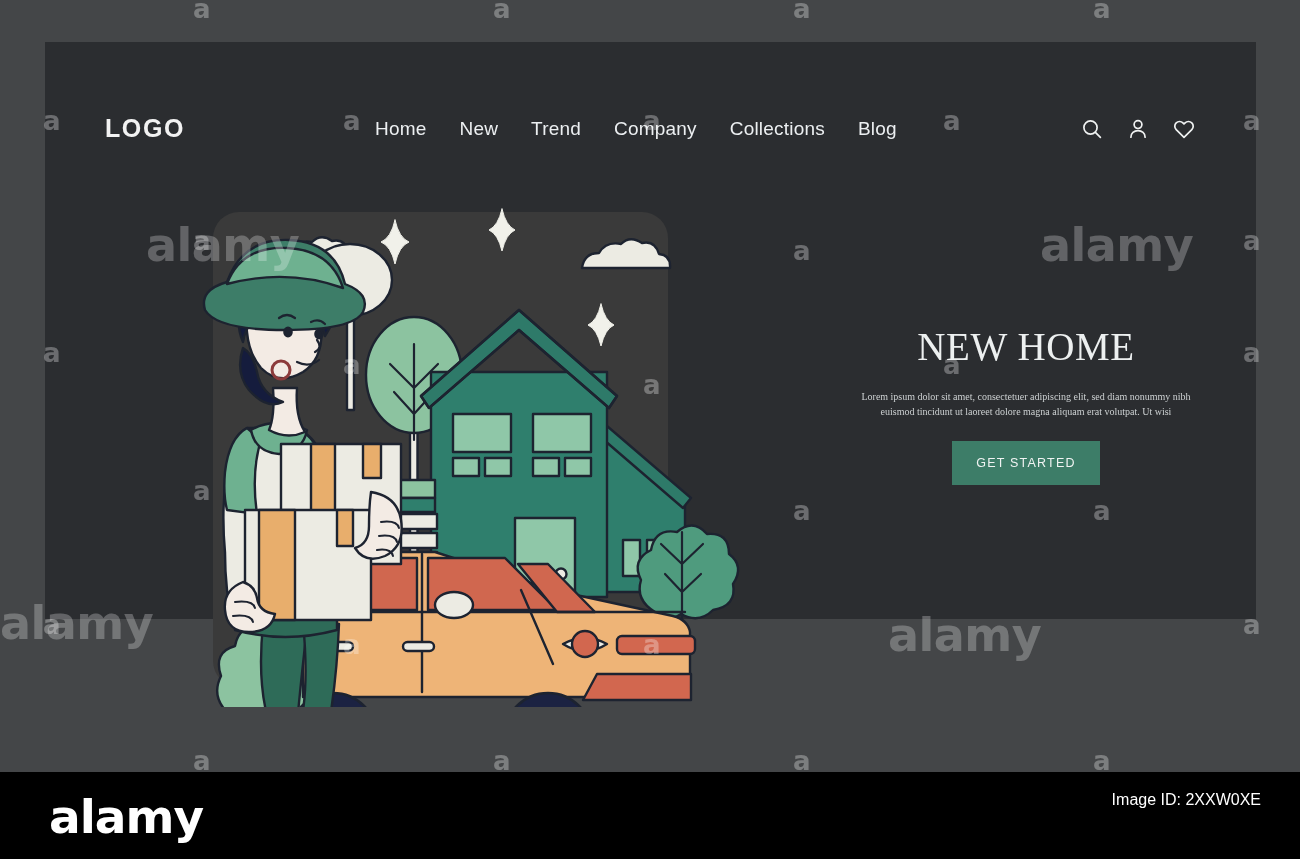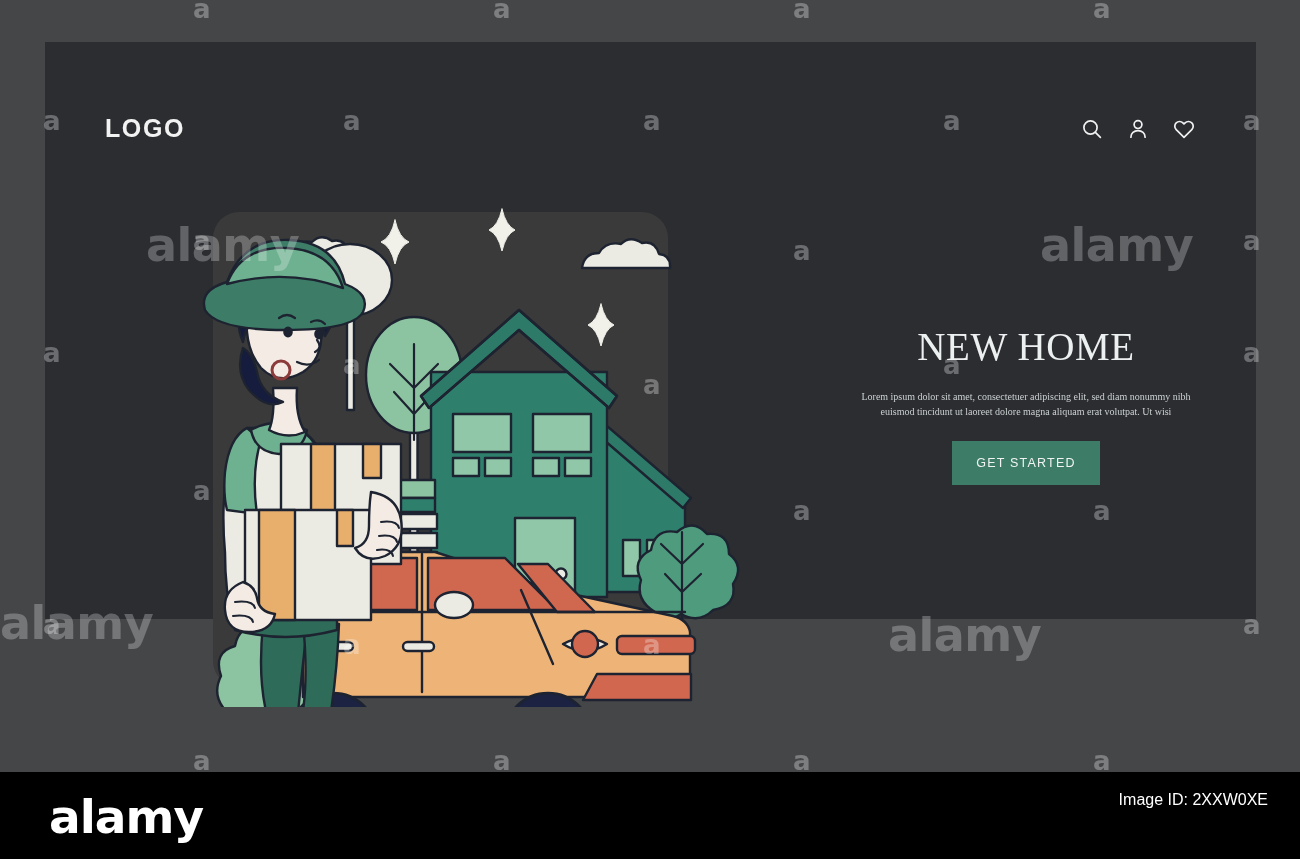--- a/index.html
+++ b/index.html
@@ -190,21 +190,21 @@
     top: 21px;
     color: #ffffff;
     font-family: "DejaVu Sans", sans-serif;
     font-size: 47px;
     font-weight: 700;
     letter-spacing: -1px;
     line-height: 1;
   }
   .alamy-meta {
     position: absolute;
-    right: 32px;
+    right: 39px;
     top: 16px;
     text-align: right;
     color: #ffffff;
   }
   .alamy-id {
     font-size: 16px;
     font-weight: 400;
     line-height: 1.5;
   }
   .alamy-url {
@@ -216,20 +216,28 @@
 </style>
 </head>
 <body>
 
 <div class="browser-frame">
 
   <header class="site-header">
 
     <div class="logo">LOGO</div>
 
+    <nav class="nav">
+      <span class="nav-link">Home</span>
+      <span class="nav-link">New</span>
+      <span class="nav-link">Trend</span>
+      <span class="nav-link">Company</span>
+      <span class="nav-link">Collections</span>
+      <span class="nav-link">Blog</span>
+    </nav>
 
     <div class="header-icons">
       <span class="hicon">
         <svg viewBox="0 0 24 24" width="24" height="24" fill="none" stroke="#f0f2f2" stroke-width="1.7" stroke-linecap="round">
           <circle cx="10.5" cy="10.5" r="6.6"></circle>
             <line x1="15.4" y1="15.4" x2="20.4" y2="20.4"></line>
         </svg>
       </span>
       <span class="hicon">
         <svg viewBox="0 0 24 24" width="24" height="24" fill="none" stroke="#f0f2f2" stroke-width="1.7" stroke-linecap="round">

